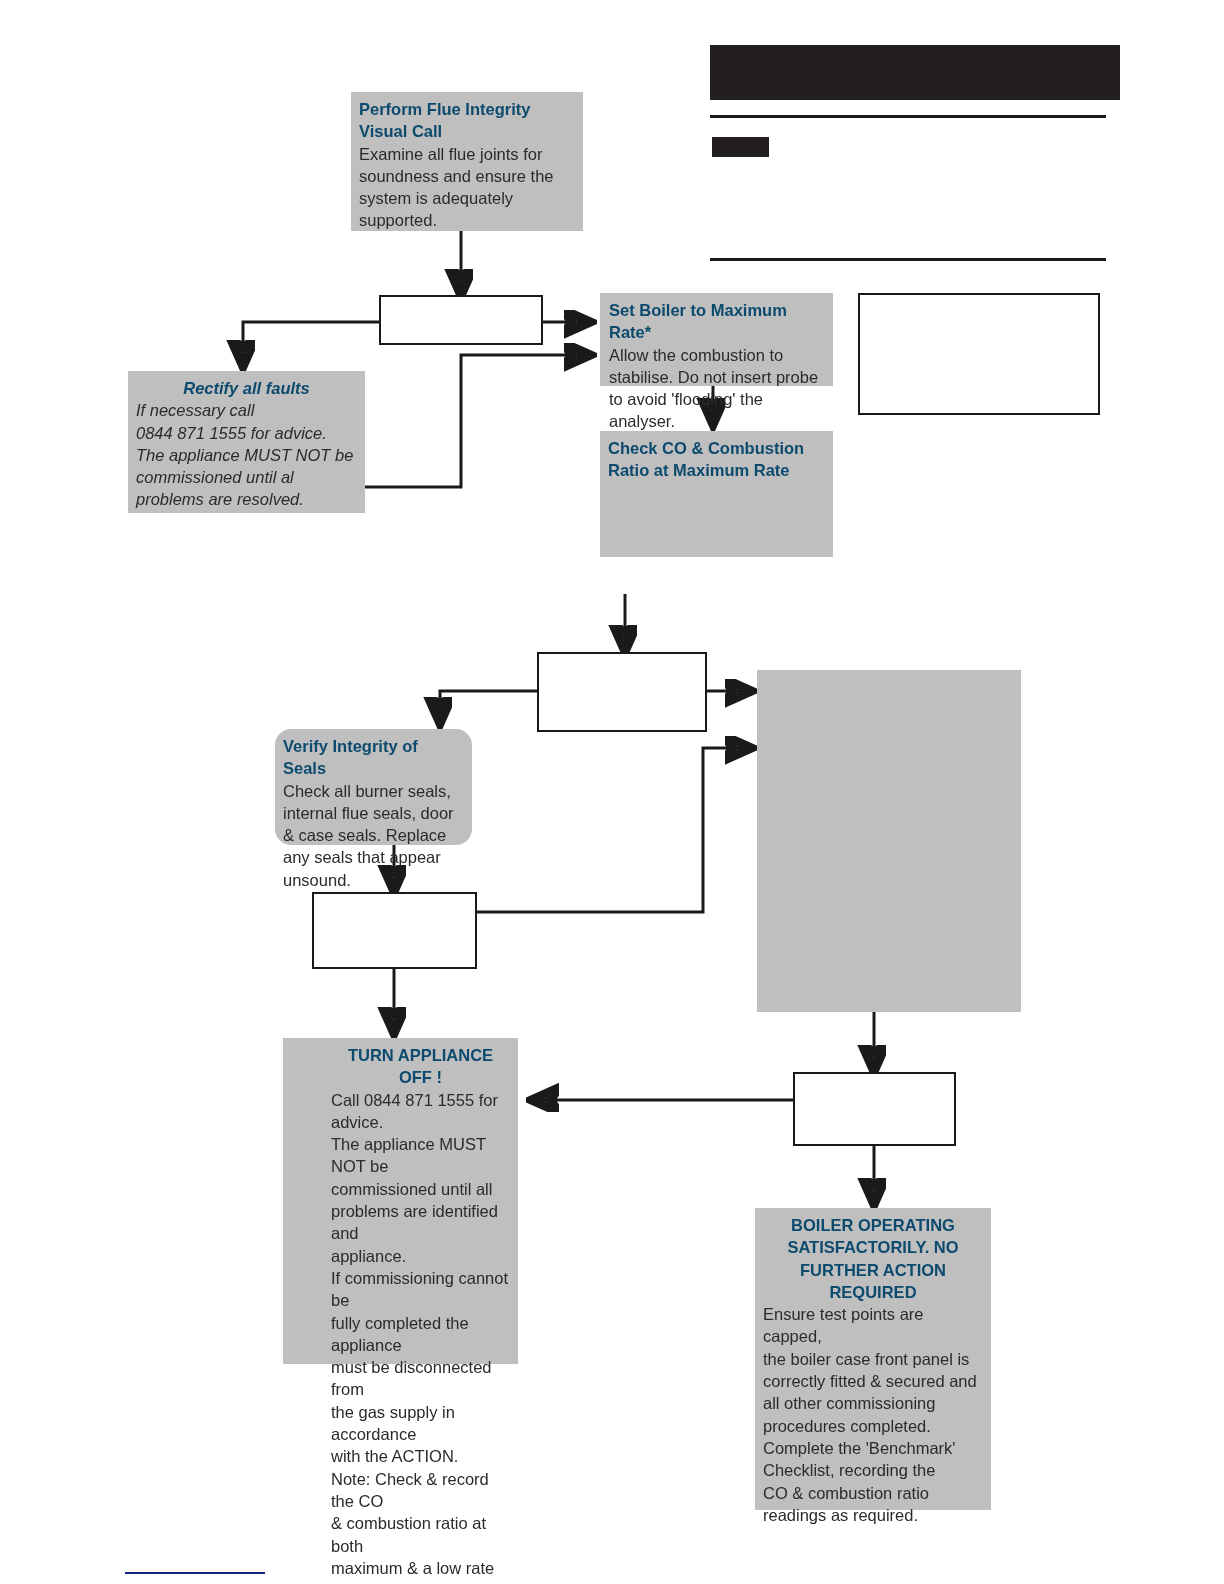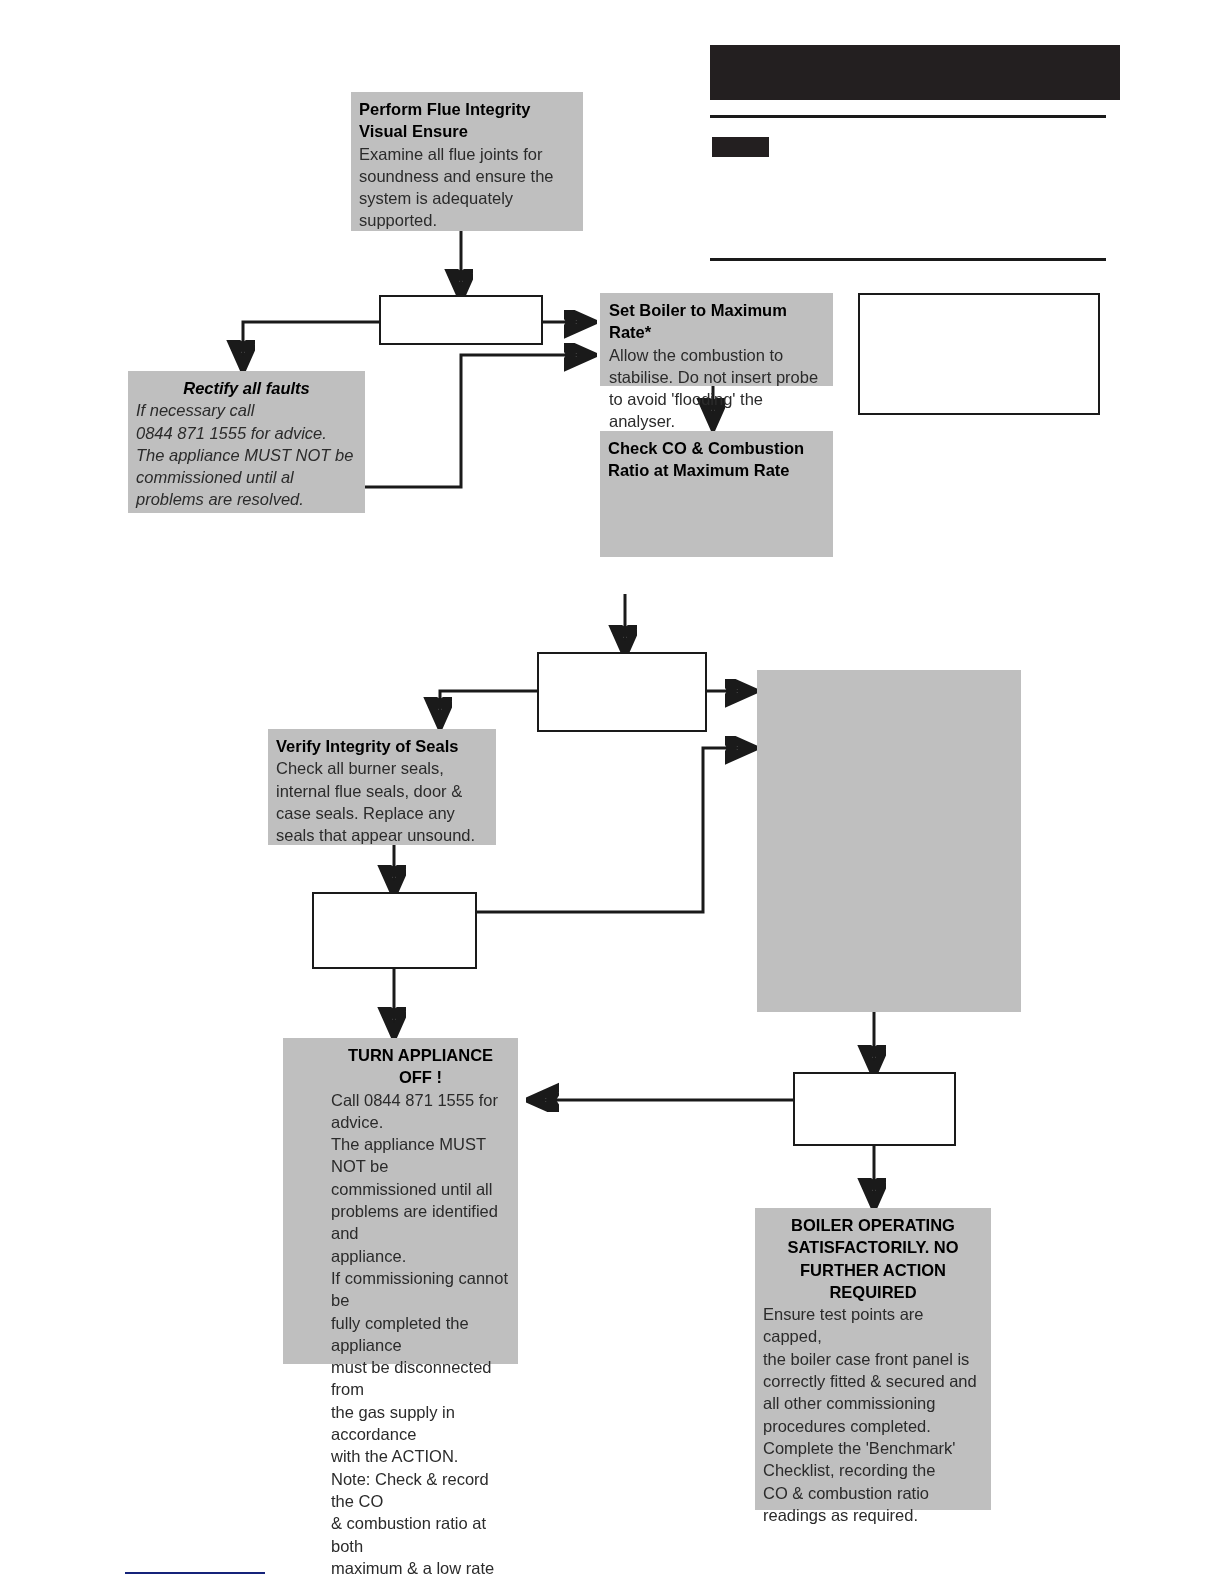--- a/index.html
+++ b/index.html
@@ -15,21 +15,21 @@
     position:absolute;
     background:#bfbfbf;
     color:#2b2b2b;
     box-sizing:border-box;
     padding:6px 8px 6px 8px;
     font-size:16.5px;
     line-height:22.3px;
   }
   .gbox .ttl{
     font-weight:bold;
-    color:#000000;
+    color:#0c4a6e;
     display:block;
   }
   .gbox .ttl.center{text-align:center;}
   .gbox .body{display:block;}
 
   
   .wbox{
     position:absolute;
     background:#ffffff;
     border:2.5px solid #1a1a1a;
@@ -89,21 +89,21 @@
 
     <line x1="874" y1="1012" x2="874" y2="1070" marker-end="url(#ah)"></line>
 
     <polyline points="793,1100 533,1100" marker-end="url(#ah)"></polyline>
 
     <line x1="874" y1="1146" x2="874" y2="1203" marker-end="url(#ah)"></line>
   </svg>
 
   <div class="gbox" style="left:351px;top:92px;width:232px;height:139px;">
     <span class="ttl">Perform Flue Integrity</span>
-    <span class="ttl">Visual Ensure</span>
+    <span class="ttl">Visual Call</span>
     <span class="body">Examine all flue joints for soundness and ensure the system is adequately supported.</span>
   </div>
 
   <div class="wbox" style="left:379px;top:295px;width:164px;height:50px;"></div>
 
   <div class="gbox" style="left:128px;top:371px;width:237px;height:142px;font-style:italic;">
     <span class="ttl center">Rectify all faults</span>
     <span class="body">If necessary call</span>
     <span class="body">0844 871  1555 for advice.</span>
     <span class="body">The appliance MUST NOT be</span>
@@ -120,21 +120,21 @@
 
   <div class="gbox" style="left:600px;top:431px;width:233px;height:126px;">
     <span class="ttl">Check CO &amp; Combustion</span>
     <span class="ttl">Ratio at Maximum Rate</span>
   </div>
 
   <div class="wbox" style="left:537px;top:652px;width:170px;height:80px;"></div>
 
   <div class="gbox" style="left:757px;top:670px;width:264px;height:342px;padding:0;"></div>
 
-  <div class="gbox" style="left:268px;top:729px;width:228px;height:116px;">
+  <div class="gbox" style="left:275px;top:729px;width:197px;height:116px;border-radius:16px;">
     <span class="ttl">Verify Integrity of Seals</span>
     <span class="body">Check all burner seals, internal flue seals, door &amp; case seals. Replace any seals that appear unsound.</span>
   </div>
 
   <div class="wbox" style="left:312px;top:892px;width:165px;height:77px;"></div>
 
   <div class="wbox" style="left:793px;top:1072px;width:163px;height:74px;"></div>
 
   <div class="gbox" style="left:283px;top:1038px;width:235px;height:326px;padding-left:48px;">
     <span class="ttl center">TURN APPLIANCE OFF !</span>

